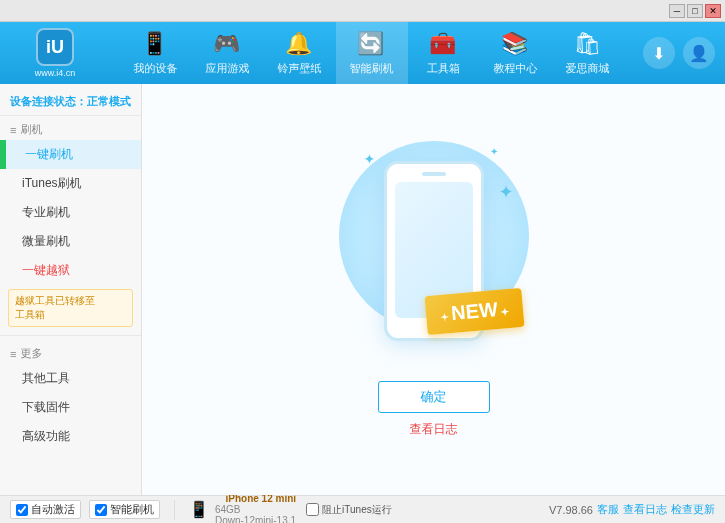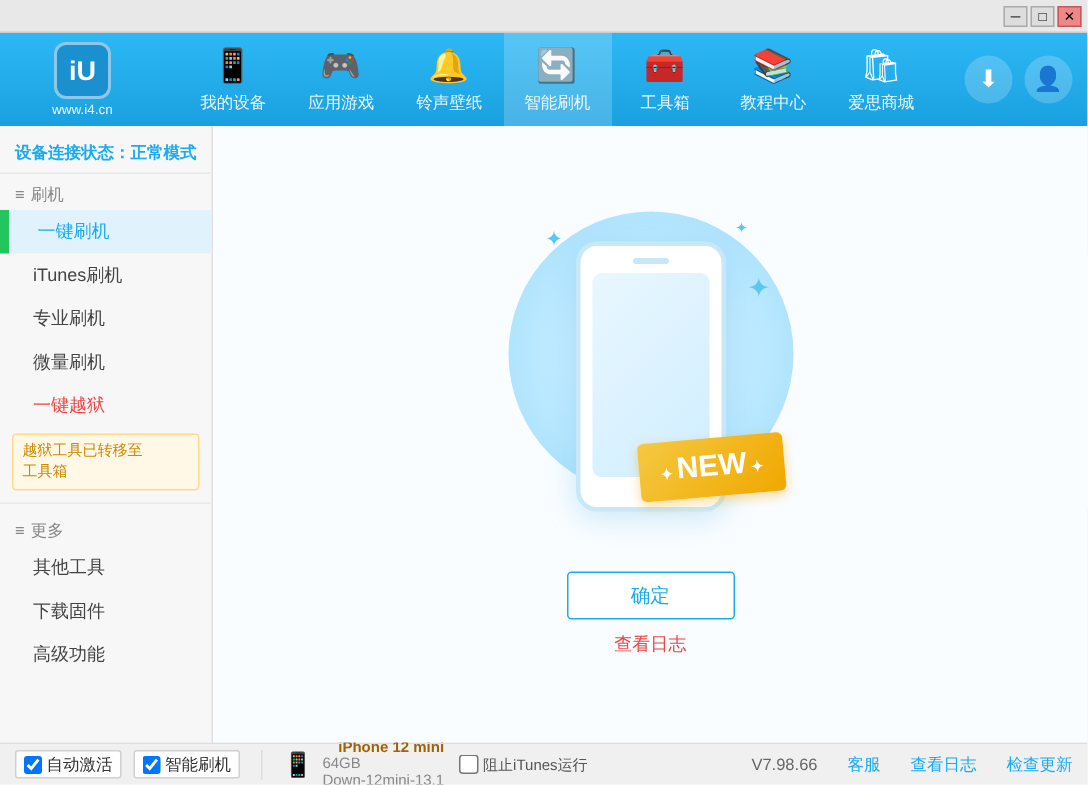--- a/index.html
+++ b/index.html
@@ -259,21 +259,21 @@
       border: 1px solid #d0d0d0;
       padding: 1px 5px;
       background: white;
       border-radius: 2px;
     }
     .checkbox-item input { width: 12px; height: 12px; }
     .device-name { color: #a16207; font-weight: bold; font-size: 10px; text-align: right; }
     .device-detail { color: #888; font-size: 10px; }
     .bottom-right {
       margin-left: auto;
-      display: flex; align-items: center; gap: 20px;
+      display: flex; align-items: center; gap: 4px;
       font-size: 11px; color: #666;
     }
     .bottom-right a { color: #1aabf0; text-decoration: none; cursor: pointer; }
     .bottom-full {
       height: 28px;
       background: #f0f0f0;
       border-top: 1px solid #ddd;
       display: flex;
       align-items: center;
       padding: 0 10px;

